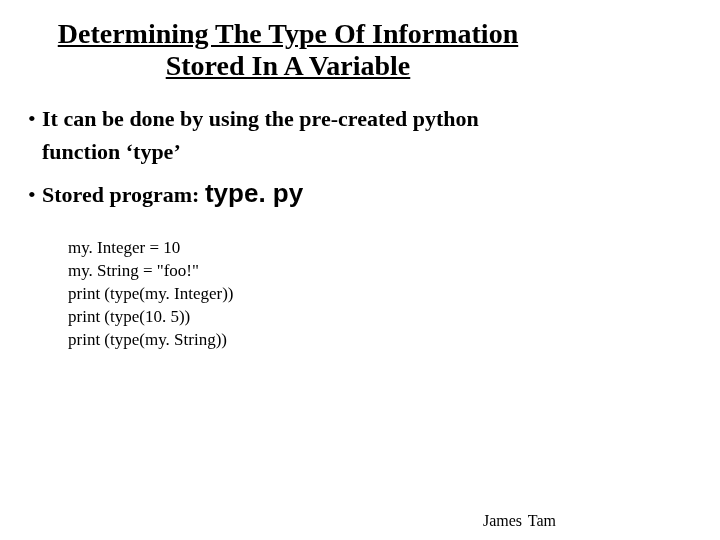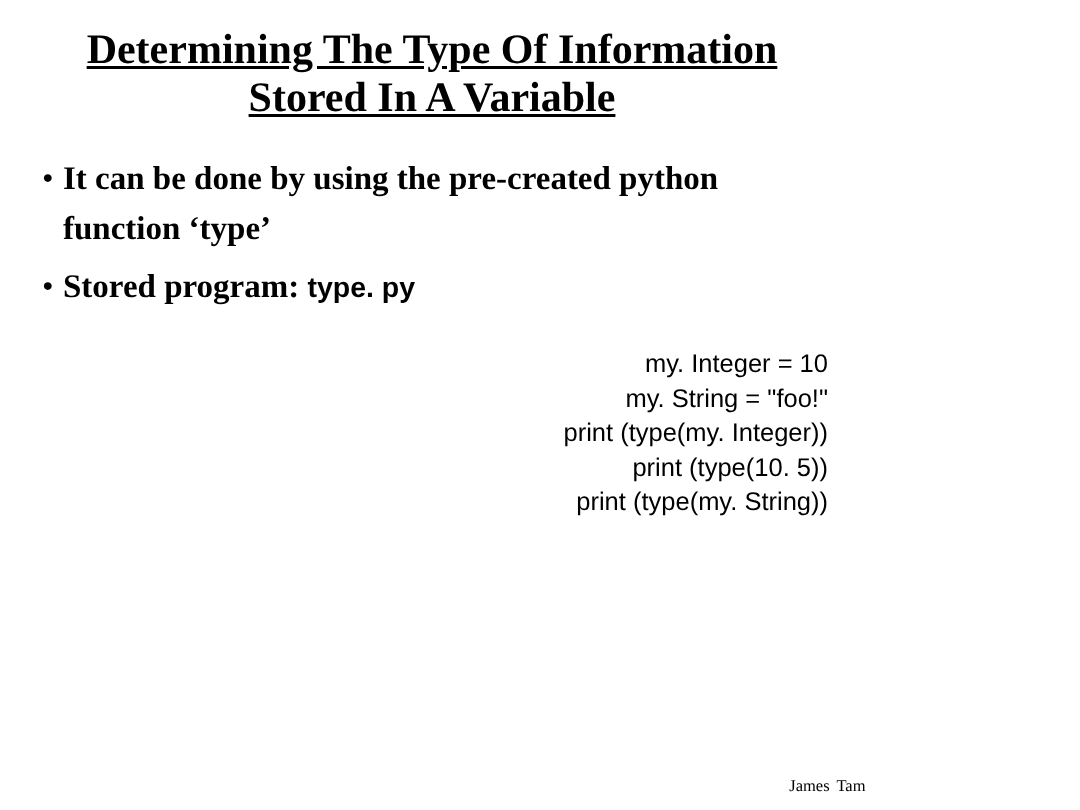--- a/index.html
+++ b/index.html
@@ -40,36 +40,35 @@
   }
   .bullet .dot {
     width: 14px;
   }
   .bullet .text {
     flex: 1;
     font-weight: bold;
   }
   .sans {
     font-family: Arial, Helvetica, sans-serif;
-    font-size: 19px;
+    font-size: 26px;
   }
   .code-block {
-    font-family: Liberation Sans, sans-serif;
+    font-family: Liberation Serif, serif;
     font-size: 17px;
     line-height: 1.35;
     margin-left: 44px;
     margin-top: 24px;
     white-space: pre;
-    text-align: right;
   }
   .footer {
     position: absolute;
-    right: 11px;
+    right: 32px;
     bottom: 10px;
-    font-size: 11px;
+    font-size: 16px;
     word-spacing: 2px;
   }
 </style>
 </head>
 <body>
 
 <div class="slide">
 
   <div class="title">Determining The Type Of Information Stored In A Variable</div>
 

